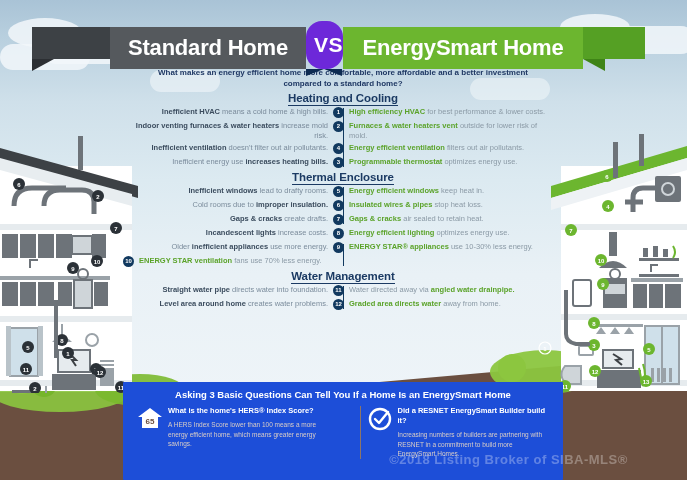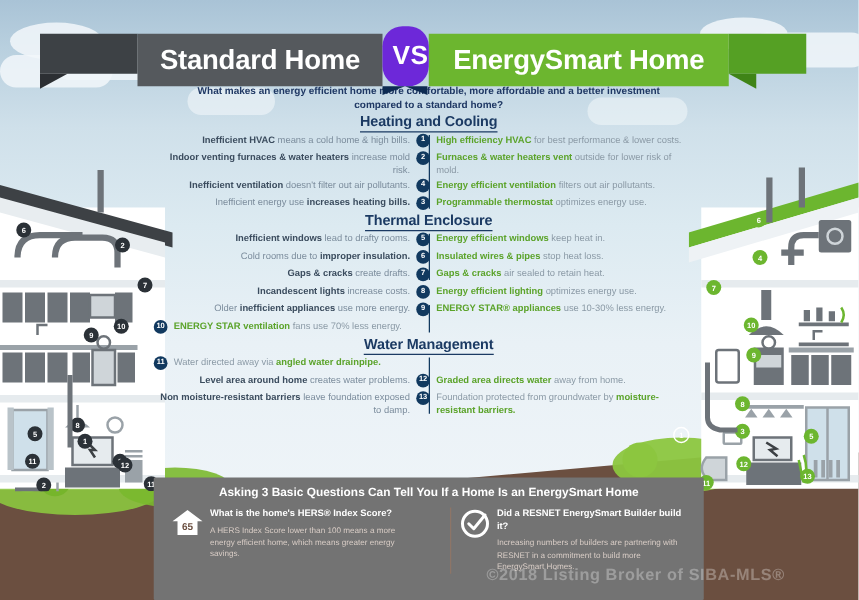--- a/index.html
+++ b/index.html
@@ -64,21 +64,21 @@
   .col-l{width:205px;text-align:right;padding-right:5px;font-size:7.5px;line-height:10px;color:#7b8c9c;}
   .col-r{width:205px;text-align:left;padding-left:5px;font-size:7.5px;line-height:10px;color:#8b9aa6;}
   .col-l b{color:#3b4c5e;font-weight:bold;}
   .col-r b{color:#5ba32a;font-weight:bold;}
   .badge{width:11px;height:11px;border-radius:50%;background:#11395f;color:#fff;
      font-size:6px;font-weight:bold;display:flex;align-items:center;justify-content:center;
      flex:0 0 11px;margin-top:-.5px;position:relative;z-index:2;}
   .con{position:absolute;left:50%;margin-left:-.5px;top:16px;bottom:2px;width:1px;background:#11395f;z-index:1;}
 
   
-  .panel{position:absolute;left:123px;top:382px;width:440px;height:98px;background:#737373;
+  .panel{position:absolute;left:123px;top:382px;width:440px;height:98px;background:#1d4ed8;
      border-radius:1px;padding:0;}
   .panel-title{text-align:center;color:#ffffff;font-size:9.5px;font-weight:bold;padding-top:7px;}
   .qs{display:flex;margin-top:6px;padding:0 8px;}
   .q{flex:1;display:flex;gap:5px;padding:0 6px;position:relative;}
   .q+.q{border-left:1px solid #8d7567;margin-left:34px;}
   .q-ico{flex:0 0 26px;padding-top:1px;}
   .q-head{font-size:7.5px;font-weight:bold;color:#ffffff;line-height:10px;}
   .q-body{font-size:6.5px;color:#d9cdc6;line-height:9.5px;margin-top:4px;}
 
   .watermark{position:absolute;left:330px;top:452px;width:357px;text-align:center;
@@ -389,32 +389,28 @@
         </div>
         <div class="row">
           <div class="badge">10</div>
           <div class="col-r"><b>ENERGY STAR ventilation</b> fans use 70% less energy.</div>
         </div>
       </div>
       <div class="section">
         <div class="sec-title"><u>Water Management</u></div>
         <div class="con"></div>
         <div class="row">
+          <div class="col-l"><b>Straight water pipe</b> directs water into foundation.</div>
           <div class="badge">11</div>
           <div class="col-r">Water directed away via <b>angled water drainpipe.</b></div>
         </div>
         <div class="row">
           <div class="col-l"><b>Level area around home</b> creates water problems.</div>
           <div class="badge">12</div>
           <div class="col-r"><b>Graded area directs water</b> away from home.</div>
-        </div>
-        <div class="row">
-          <div class="col-l"><b>Non moisture-resistant barriers</b> leave foundation exposed to damp.</div>
-          <div class="badge">13</div>
-          <div class="col-r">Foundation protected from groundwater by <b>moisture-resistant barriers.</b></div>
         </div>
       </div>
     </div>
 
   <div class="panel">
     <div class="panel-title">Asking 3 Basic Questions Can Tell You If a Home Is an EnergySmart Home</div>
     <div class="qs" id="questions-host">
         <div class="q">
           <div class="q-ico"><svg width="26" height="22" viewBox="0 0 26 22">
               <path d="M13 1 L25 10 H21 V21 H5 V10 H1 Z" fill="#ffffff"></path>

